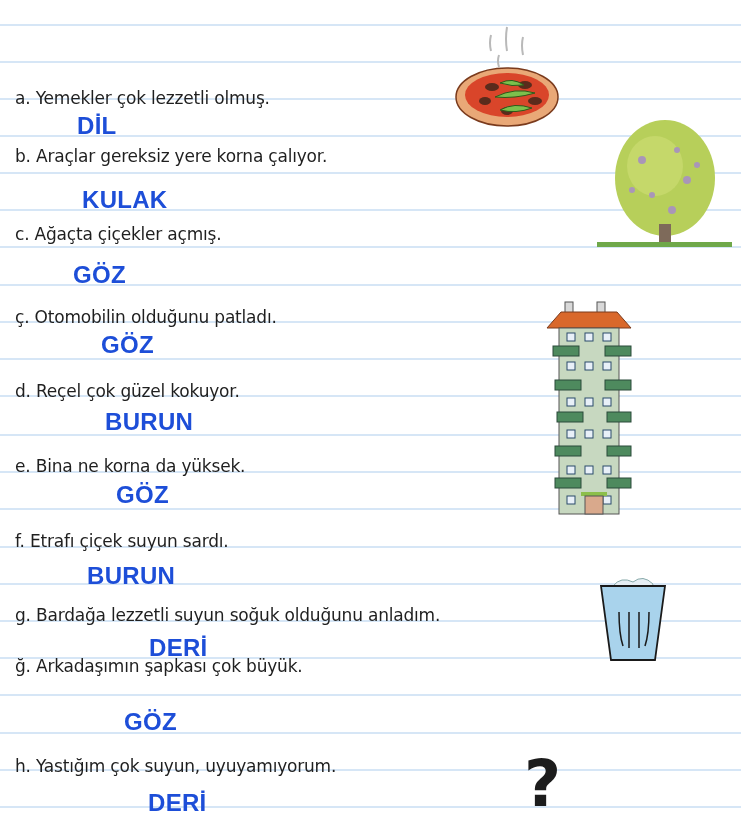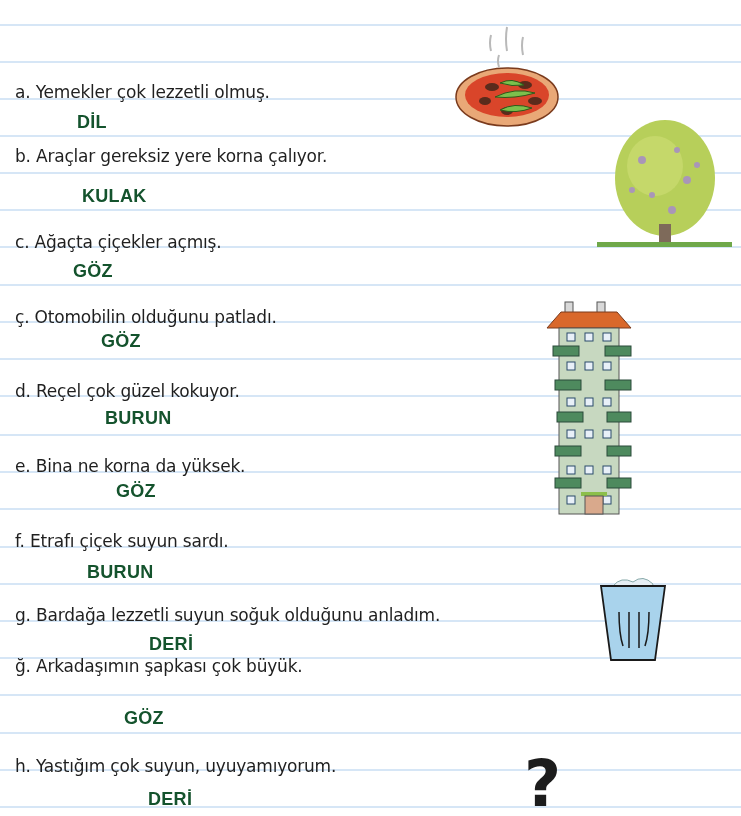--- a/index.html
+++ b/index.html
@@ -13,21 +13,21 @@
       background: #d6e6f6;
     }
     .sentence {
       position: absolute; left: 15px;
       font-size: 17px; color: #1f1f1f; white-space: nowrap;
       letter-spacing: -0.2px;
     }
     .answer {
       position: absolute;
       font-family: "Liberation Sans", sans-serif;
-      font-weight: bold; font-size: 18px; color: #14532d;
+      font-weight: bold; font-size: 24px; color: #1d4ed8;
       white-space: nowrap; letter-spacing: 0.3px;
     }
     .illus { position: absolute; }
   </style>
 </head>
 <body>
 
 <div>
   <div class="ruled-line" style="top:24px"></div>
   <div class="ruled-line" style="top:61px"></div>
@@ -47,29 +47,29 @@
   <div class="ruled-line" style="top:583px"></div>
   <div class="ruled-line" style="top:620px"></div>
   <div class="ruled-line" style="top:657px"></div>
   <div class="ruled-line" style="top:694px"></div>
   <div class="ruled-line" style="top:732px"></div>
   <div class="ruled-line" style="top:769px"></div>
   <div class="ruled-line" style="top:806px"></div>
 </div>
 
 <div>
-  <div class="sentence" style="top:82px">a. Yemekler çok lezzetli olmuş.</div>
+  <div class="sentence" style="top:88px">a. Yemekler çok lezzetli olmuş.</div>
   <div class="answer" style="top:112px;left:77px">DİL</div>
 </div>
 <div>
   <div class="sentence" style="top:146px">b. Araçlar gereksiz yere korna çalıyor.</div>
   <div class="answer" style="top:186px;left:82px">KULAK</div>
 </div>
 <div>
-  <div class="sentence" style="top:232px">c. Ağaçta çiçekler açmış.</div>
+  <div class="sentence" style="top:224px">c. Ağaçta çiçekler açmış.</div>
   <div class="answer" style="top:261px;left:73px">GÖZ</div>
 </div>
 <div>
   <div class="sentence" style="top:307px">ç. Otomobilin olduğunu patladı.</div>
   <div class="answer" style="top:331px;left:101px">GÖZ</div>
 </div>
 <div>
   <div class="sentence" style="top:381px">d. Reçel çok güzel kokuyor.</div>
   <div class="answer" style="top:408px;left:105px">BURUN</div>
 </div>

